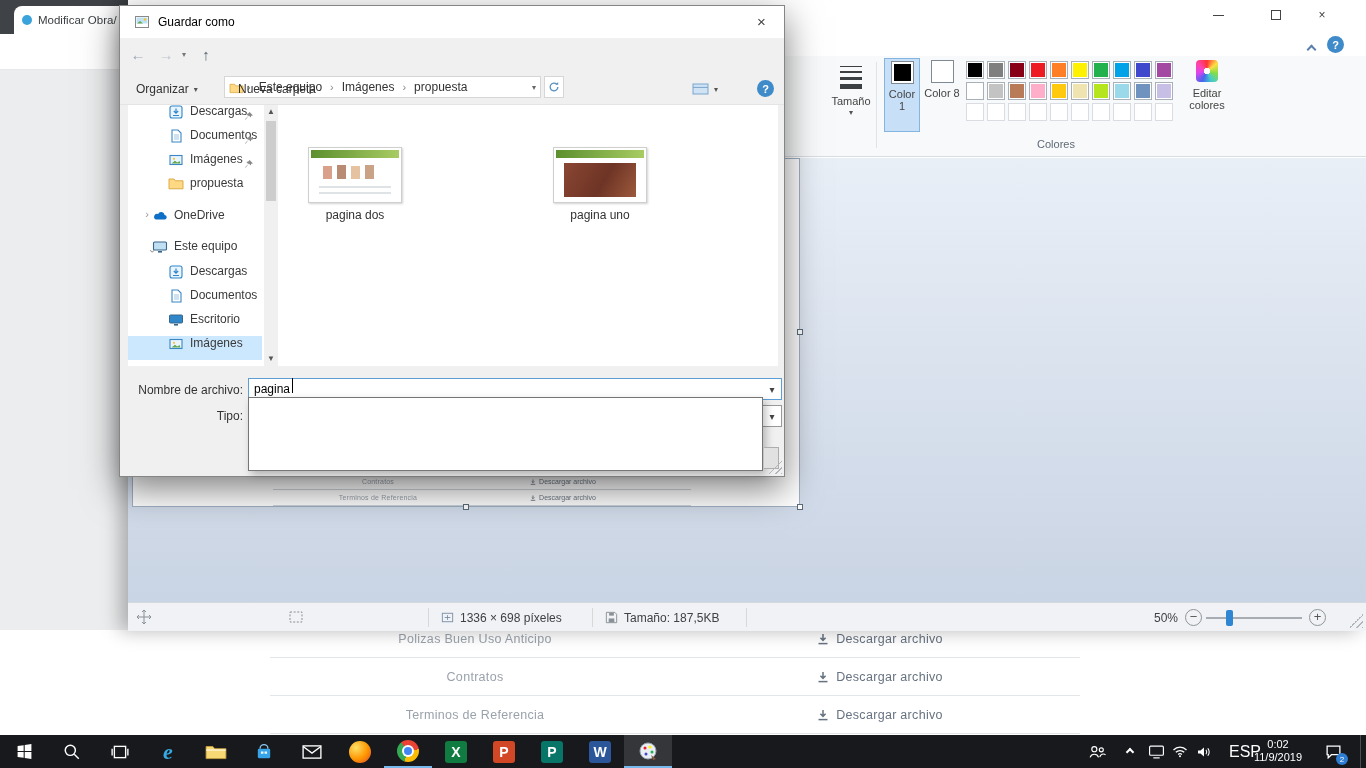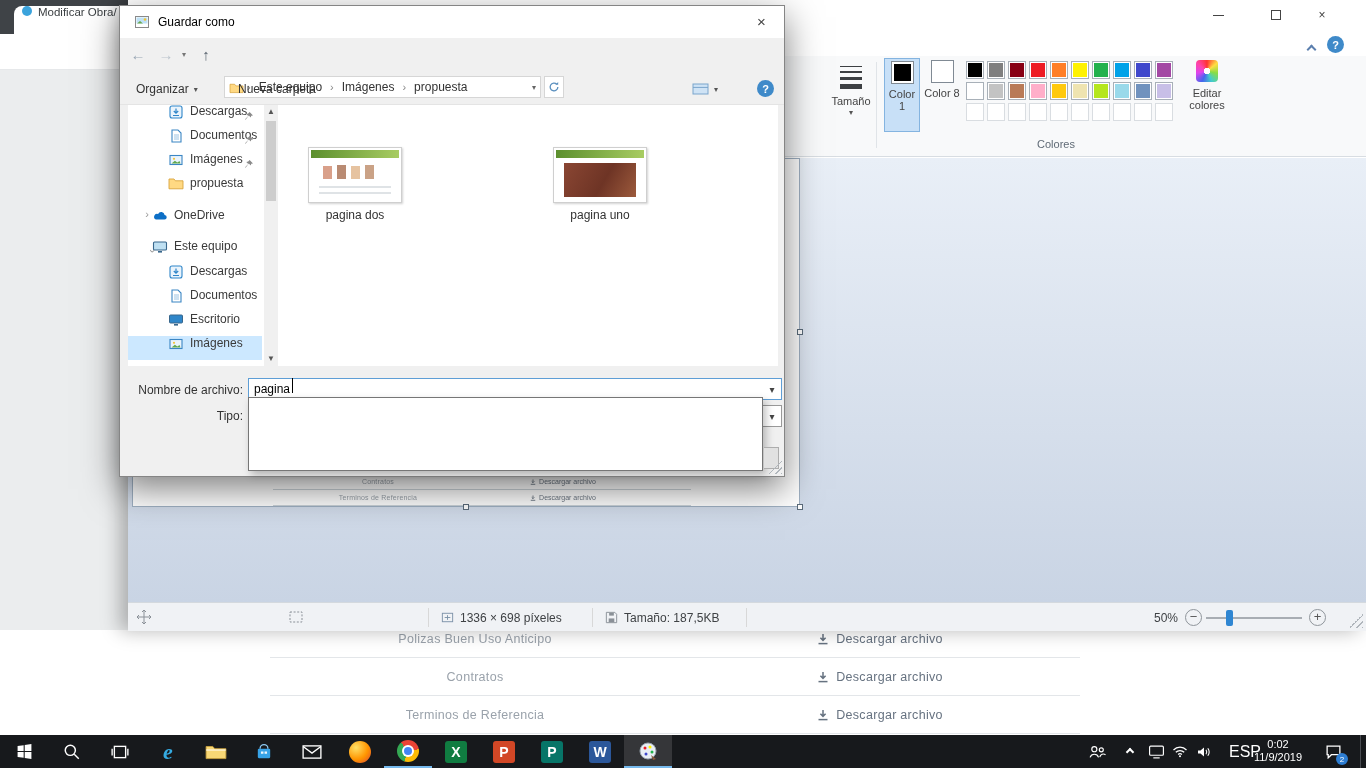--- a/index.html
+++ b/index.html
@@ -5,21 +5,21 @@
 *{margin:0;padding:0;box-sizing:border-box}
 html,body{width:1366px;height:768px;overflow:hidden}
 body{font-family:"Liberation Sans","DejaVu Sans",sans-serif;font-size:12px;color:#333;background:#000}
 #screen{position:relative;width:1366px;height:768px;background:#fff;overflow:hidden}
 .abs{position:absolute}
 svg{display:block}
 
 
 #chrome{position:absolute;left:0;top:0;width:1366px;height:735px;background:#fff;z-index:1}
 #tabstrip{position:absolute;left:0;top:0;width:1366px;height:34px;background:#3f4347}
-.tab{position:absolute;left:14px;top:6px;width:122px;height:28px;background:#fff;border-radius:8px 8px 0 0;display:flex;align-items:flex-start;padding:0 8px;gap:6px}
+.tab{position:absolute;left:14px;top:6px;width:122px;height:28px;background:#fff;border-radius:8px 8px 0 0;display:flex;align-items:center;padding:0 8px;gap:6px}
 .tab-title{font-size:11.5px;color:#3c4043;white-space:nowrap;overflow:hidden}
 #cToolbar{position:absolute;left:0;top:34px;width:1366px;height:36px;background:#fff;border-bottom:1px solid #e6e8ea}
 .cbtn{position:absolute;top:43px;width:20px;height:20px;color:#5f6368;font-size:17px;line-height:20px;text-align:center}
 #omnibox{position:absolute;left:108px;top:41px;width:260px;height:22px;background:#f1f3f4;border-radius:11px;display:flex;align-items:center;padding-left:8px}
 #cLeftStrip{position:absolute;left:0;top:70px;width:130px;height:560px;background:#ebedee}
 #webtable{position:absolute;left:270px;top:620px;width:810px}
 .wrow{display:flex;height:38px;border-bottom:1px solid #e3e6e9;align-items:center}
 .wname{width:410px;text-align:center;color:#9aa2ab;font-size:12.5px;letter-spacing:.3px}
 .wact{width:400px;display:flex;justify-content:center;align-items:center;gap:7px;color:#667280;font-size:12.5px;letter-spacing:.3px}
 

